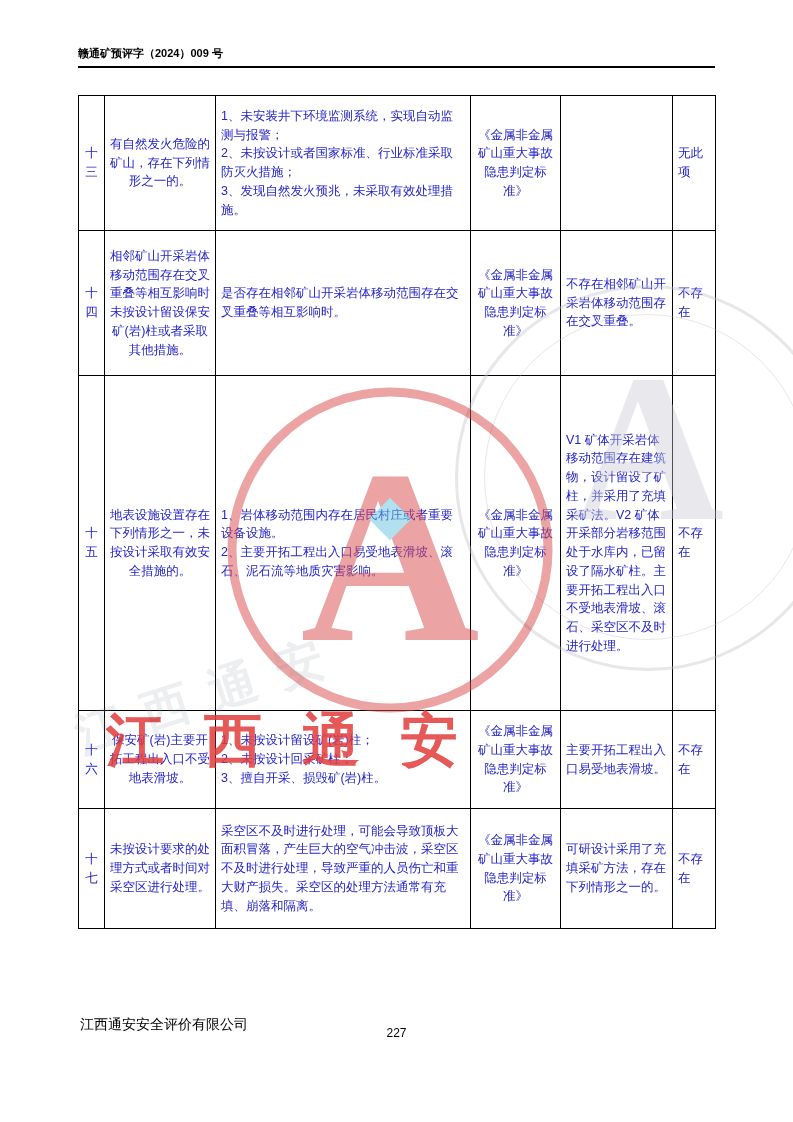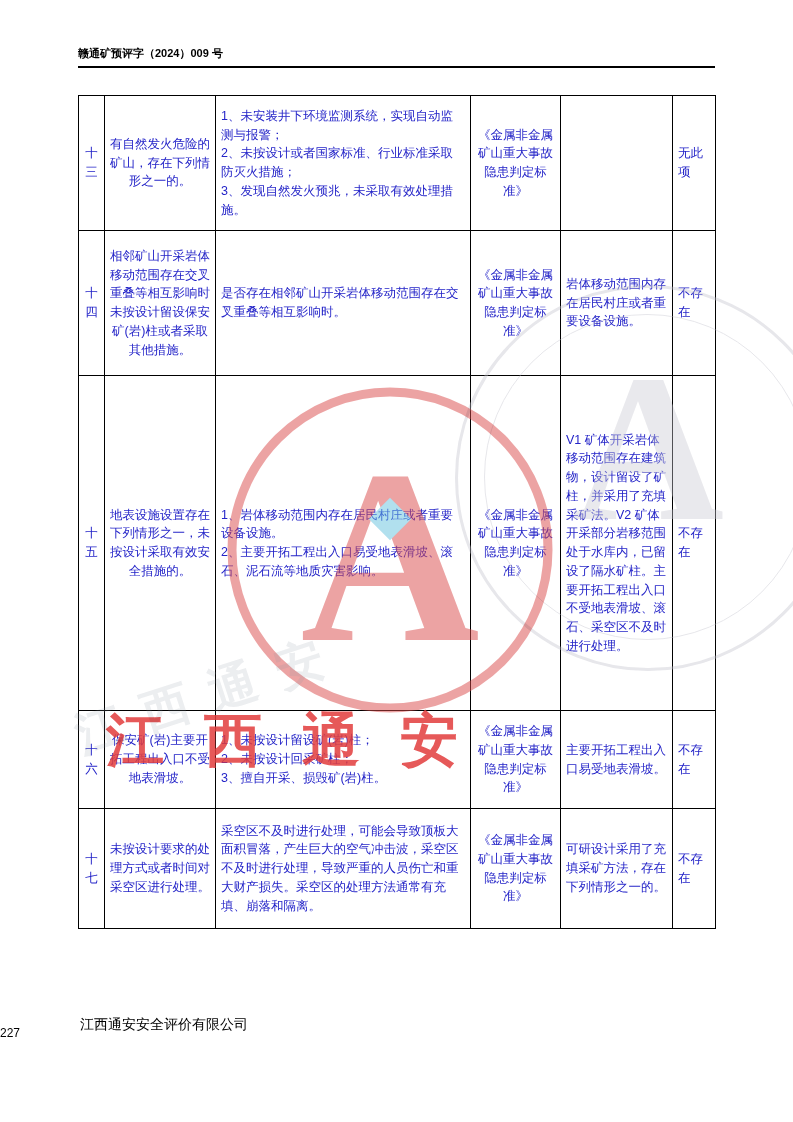--- a/index.html
+++ b/index.html
@@ -27,21 +27,21 @@
   }
   td.c-num{text-align:center;padding:2px 1px;line-height:1.9;font-size:13px;}
   td.c-cat{text-align:center;}
   td.c-det{text-align:left;white-space:pre-line;}
   td.c-std{text-align:center;}
   td.c-eval{text-align:left;}
   td.c-status{text-align:left;line-height:1.7;}
   tr.r0 td.c-det{vertical-align:top;}
   
   .footer-company{position:absolute;left:80px;top:1016px;font-size:14px;color:#000;}
-  .page-num{position:absolute;left:0;top:1026px;width:793px;font-size:12px;color:#000;}
+  .page-num{position:absolute;left:0;top:1026px;width:793px;text-align:center;font-size:12px;color:#000;}
   
   .wm-layer{position:absolute;inset:0;pointer-events:none;z-index:6;}
   .wm{position:absolute;pointer-events:none;}
   .wm-seal-gray{
     left:455px;top:285px;width:380px;height:380px;border:3px solid #c2c2cc;
     border-radius:50%;opacity:.4;
   }
   .wm-seal-gray .inner{
     position:absolute;left:26px;top:26px;width:324px;height:324px;
     border:1.5px solid #c2c2cc;border-radius:50%;
@@ -86,21 +86,21 @@
 3、发现自然发火预兆，未采取有效处理措施。</td>
       <td class="c-std">《金属非金属矿山重大事故隐患判定标准》</td>
       <td class="c-eval"></td>
       <td class="c-status">无此项</td>
     </tr>
     <tr style="height:145px">
       <td class="c-num">十四</td>
       <td class="c-cat">相邻矿山开采岩体移动范围存在交叉重叠等相互影响时未按设计留设保安矿(岩)柱或者采取其他措施。</td>
       <td class="c-det">是否存在相邻矿山开采岩体移动范围存在交叉重叠等相互影响时。</td>
       <td class="c-std">《金属非金属矿山重大事故隐患判定标准》</td>
-      <td class="c-eval">岩体移动范围内存在居民村庄或者重要设备设施。</td>
+      <td class="c-eval">不存在相邻矿山开采岩体移动范围存在交叉重叠。</td>
       <td class="c-status">不存在</td>
     </tr>
     <tr style="height:335px">
       <td class="c-num">十五</td>
       <td class="c-cat">地表设施设置存在下列情形之一，未按设计采取有效安全措施的。</td>
       <td class="c-det">1、岩体移动范围内存在居民村庄或者重要设备设施。
 2、主要开拓工程出入口易受地表滑坡、滚石、泥石流等地质灾害影响。</td>
       <td class="c-std">《金属非金属矿山重大事故隐患判定标准》</td>
       <td class="c-eval">V1 矿体开采岩体移动范围存在建筑物，设计留设了矿柱，并采用了充填采矿法。V2 矿体开采部分岩移范围处于水库内，已留设了隔水矿柱。主要开拓工程出入口不受地表滑坡、滚石、采空区不及时进行处理。</td>
       <td class="c-status">不存在</td>

